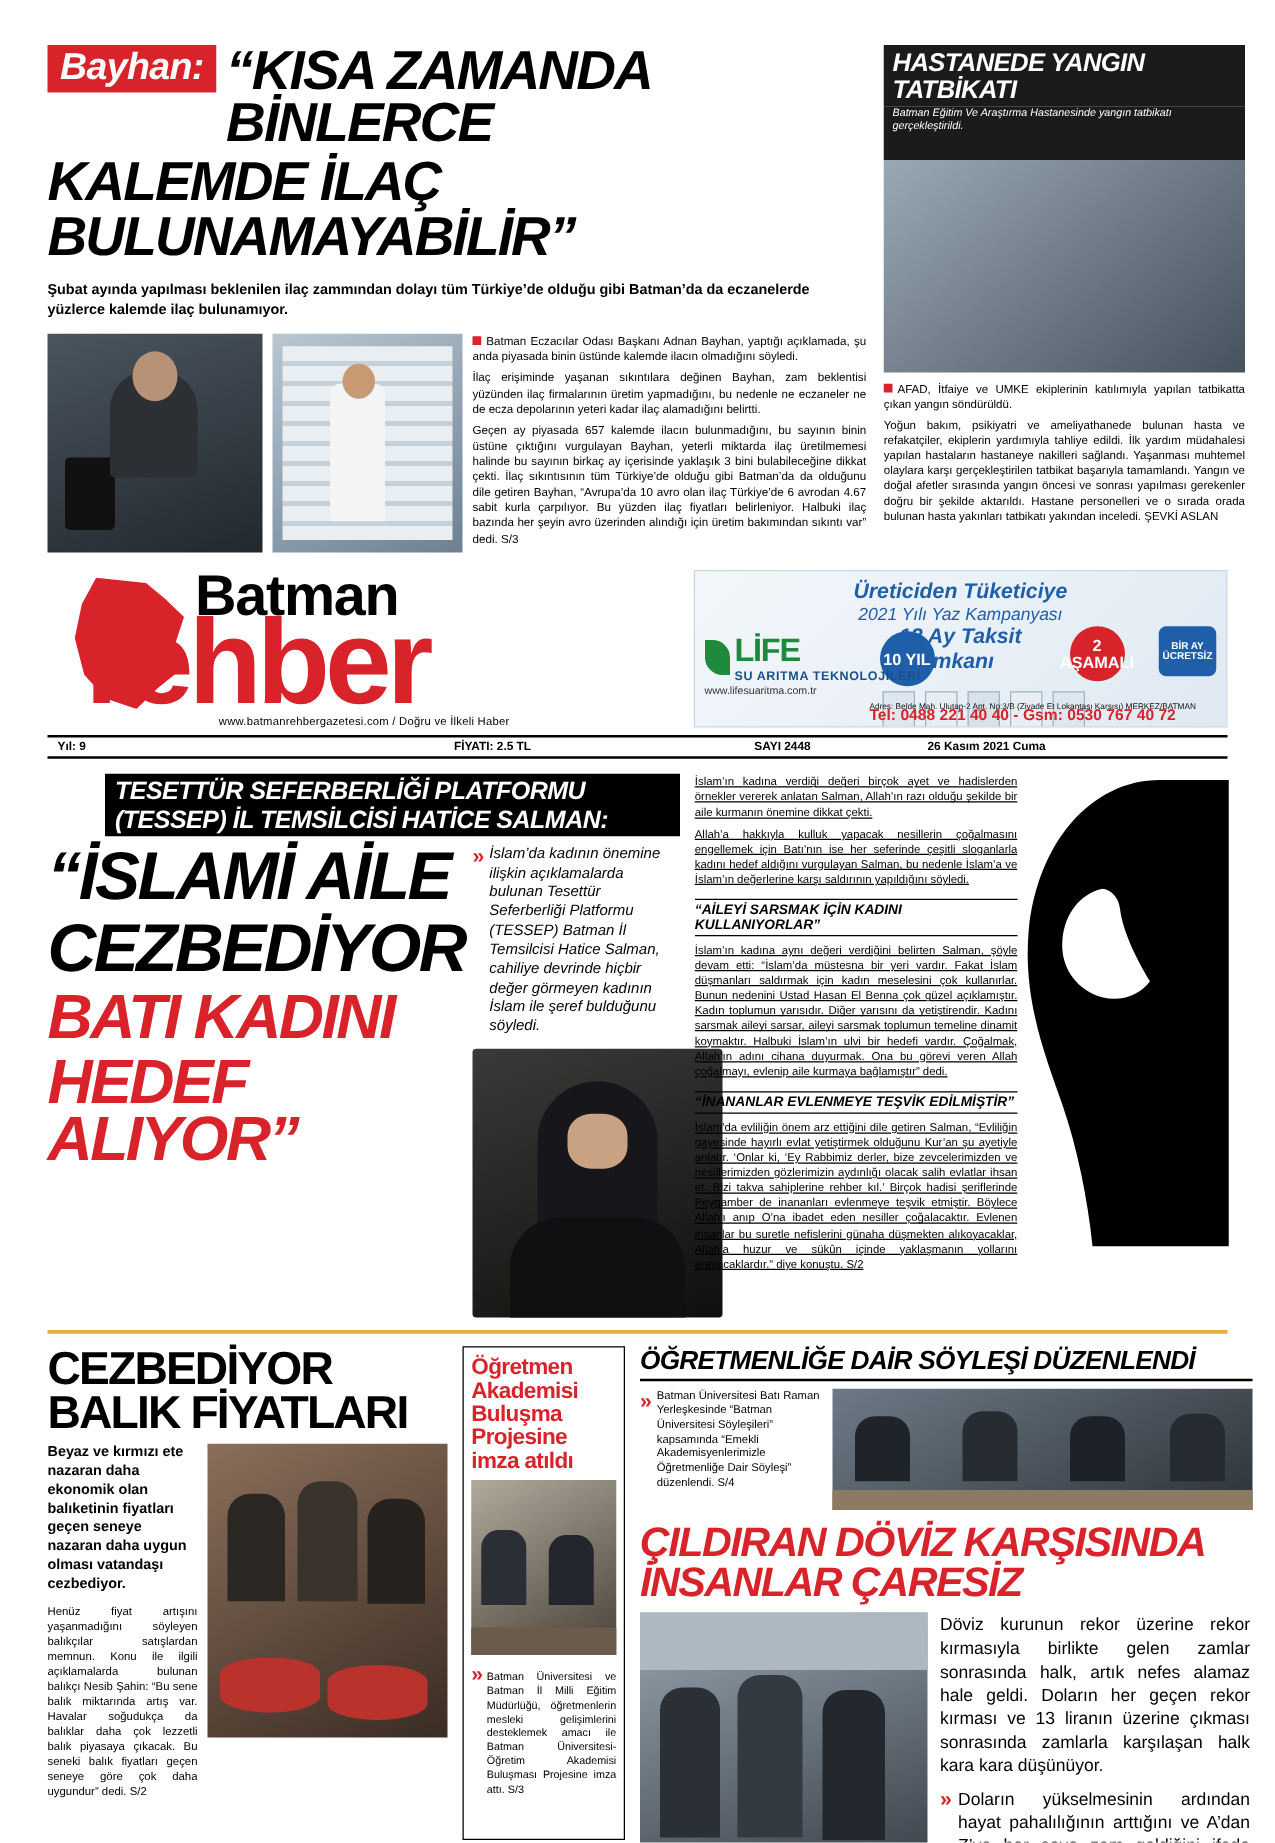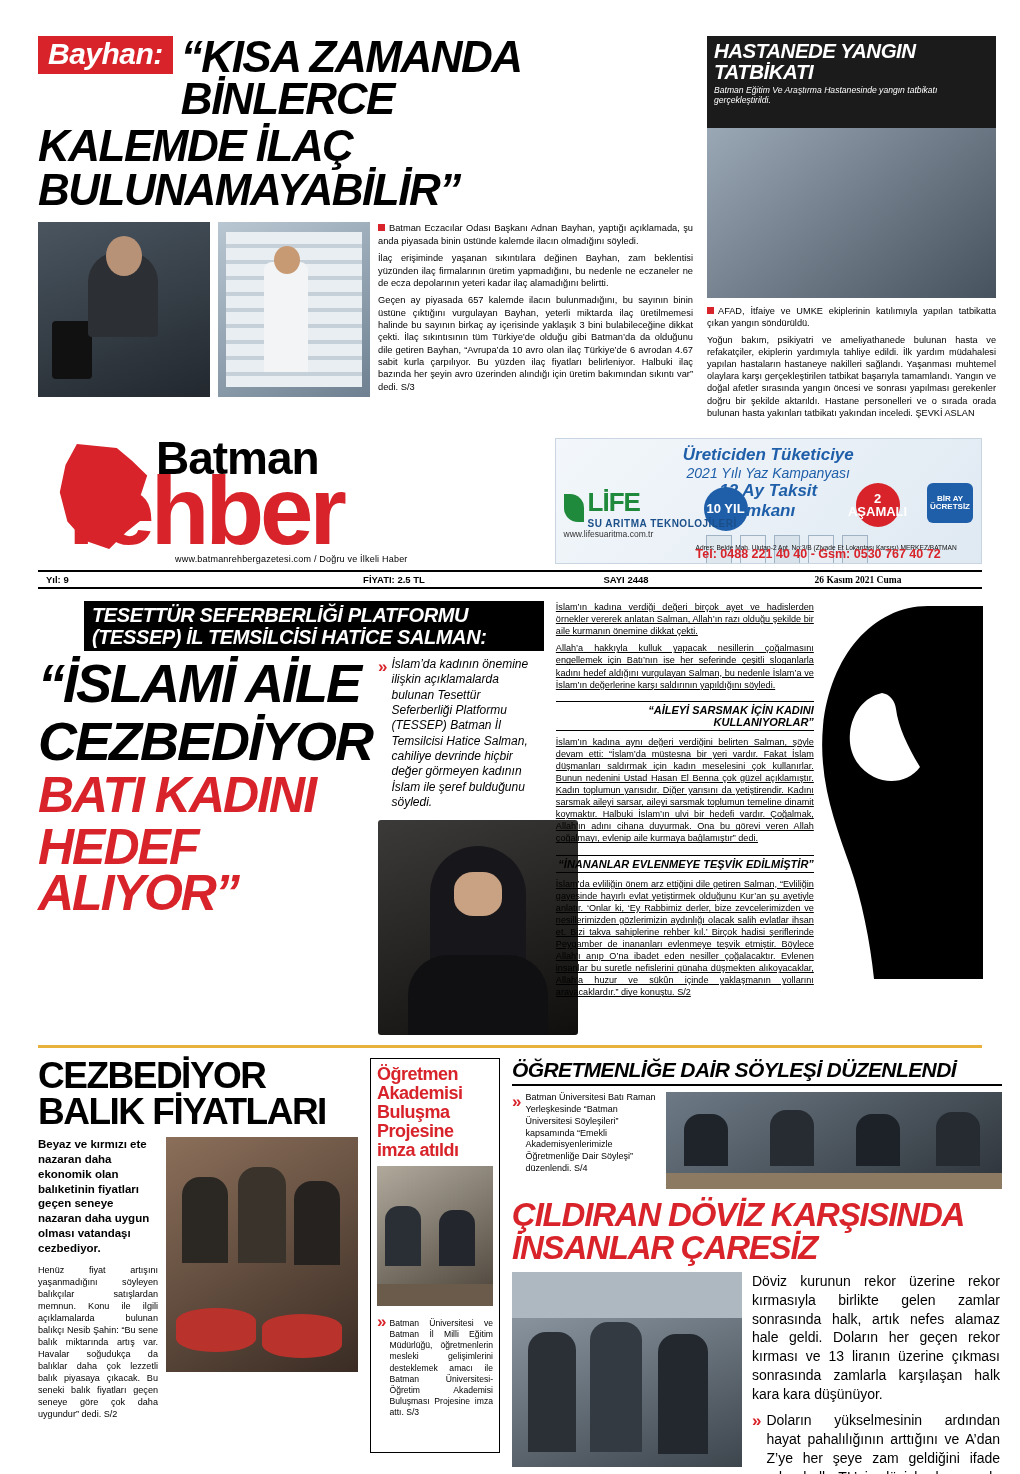--- a/index.html
+++ b/index.html
@@ -96,21 +96,21 @@
   .badge-7 { left:300px; top:44px; width:44px; height:44px; background:#d8232a; font-size:13px; }
   .badge-bir { right:8px; top:44px; width:46px; height:40px; background:#1f5fa9; font-size:8px; border-radius:6px;}
 
   .infobar {
     display:flex; justify-content:space-between; align-items:center;
     border-top: 2px solid #000; border-bottom: 2px solid #000;
     margin-top: 6px; padding: 2px 8px; font-size: 9.5px; font-weight: bold;
   }
   .infobar span { flex: 1; text-align:center; }
   .infobar span:first-child { text-align:left; }
-  .infobar span:last-child { text-align:center;font-family:Liberation Serif, serif; }
+  .infobar span:last-child { text-align:left; }
 
   
   .tessep { display:flex; gap: 12px; margin-top: 12px; }
   .tessep-left { width: 508px; }
   .tessep-right { width: 428px; position: relative; }
   .tessep-kicker {
     background:#000; color:#fff; font-weight:bold; font-style:italic; font-size:20px;
     padding: 3px 8px 2px 8px; line-height:1.12; letter-spacing:-0.4px;margin-left:46px;
   }
   .big-quote { font-weight:bold; font-style:italic; letter-spacing:-2px; line-height:0.92; }
@@ -119,21 +119,21 @@
   .quote-col { width: 160px; font-size: 12px; line-height:1.28; font-style:italic; }
   .chev { color:#d8232a; font-weight:bold; font-size:17px; }
   .woman-photo {
     width: 200px; height: 215px; background: linear-gradient(160deg,#3c3a38,#100f0e);
     border-radius: 3px;
   }
   .tr-body { font-size: 9.1px; line-height:1.33; text-align:justify; column-count: 1; }
   .tr-body p { margin: 0 0 5px 0; text-decoration: underline; }
   .sub-head {
     border-top:1px solid #000; border-bottom:1px solid #000; font-weight:bold;
-    font-style:italic; font-size:11px; padding:2px 0; margin: 5px 0 5px 0; text-align: right;
+    font-style:italic; font-size:11px; padding:2px 0; margin: 5px 0 5px 0;
   }
   .silhouette {
     position:absolute; right:-6px; top:0; width: 210px; height: 380px; z-index:0;
   }
   .tr-text-wrap { position:relative; z-index:2; width: 258px; }
   .divider-y { border-bottom: 3px solid #e8b23a; margin: 10px 0 10px 0; }
 
   
   .bottom { display:flex; gap: 12px; }
   .b1 { width: 320px; }
@@ -165,20 +165,21 @@
 
 <div class="page">
 
   <div class="top">
     <div class="top-left">
       <div class="bayhan-row">
         <div class="bayhan-tag">Bayhan:</div>
         <div class="headline-main">“KISA ZAMANDA BİNLERCE</div>
       </div>
       <div class="headline-line2">KALEMDE İLAÇ BULUNAMAYABİLİR”</div>
+      <div class="subdeck">Şubat ayında yapılması beklenilen ilaç zammından dolayı tüm Türkiye’de olduğu gibi Batman’da da eczanelerde yüzlerce kalemde ilaç bulunamıyor.</div>
 
       <div class="top-photos">
         <div class="ph ph-1">
           <div style="position:absolute;left:14px;bottom:18px;width:40px;height:58px;background:#111;border-radius:4px;"></div>
           <div style="position:absolute;left:50px;top:30px;width:70px;height:85px;background:#2c2f33;border-radius:30px 30px 4px 4px;"></div>
           <div style="position:absolute;left:68px;top:14px;width:36px;height:40px;background:#b79277;border-radius:50%;"></div>
         </div>
         <div class="ph ph-2">
           <div style="position:absolute;left:8px;top:10px;right:8px;bottom:10px;background:repeating-linear-gradient(180deg,#e9eef2 0 12px,#c6d0d9 12px 16px);"></div>
           <div style="position:absolute;left:46px;top:40px;width:44px;height:110px;background:#f2f4f6;border-radius:8px 8px 0 0;"></div>

